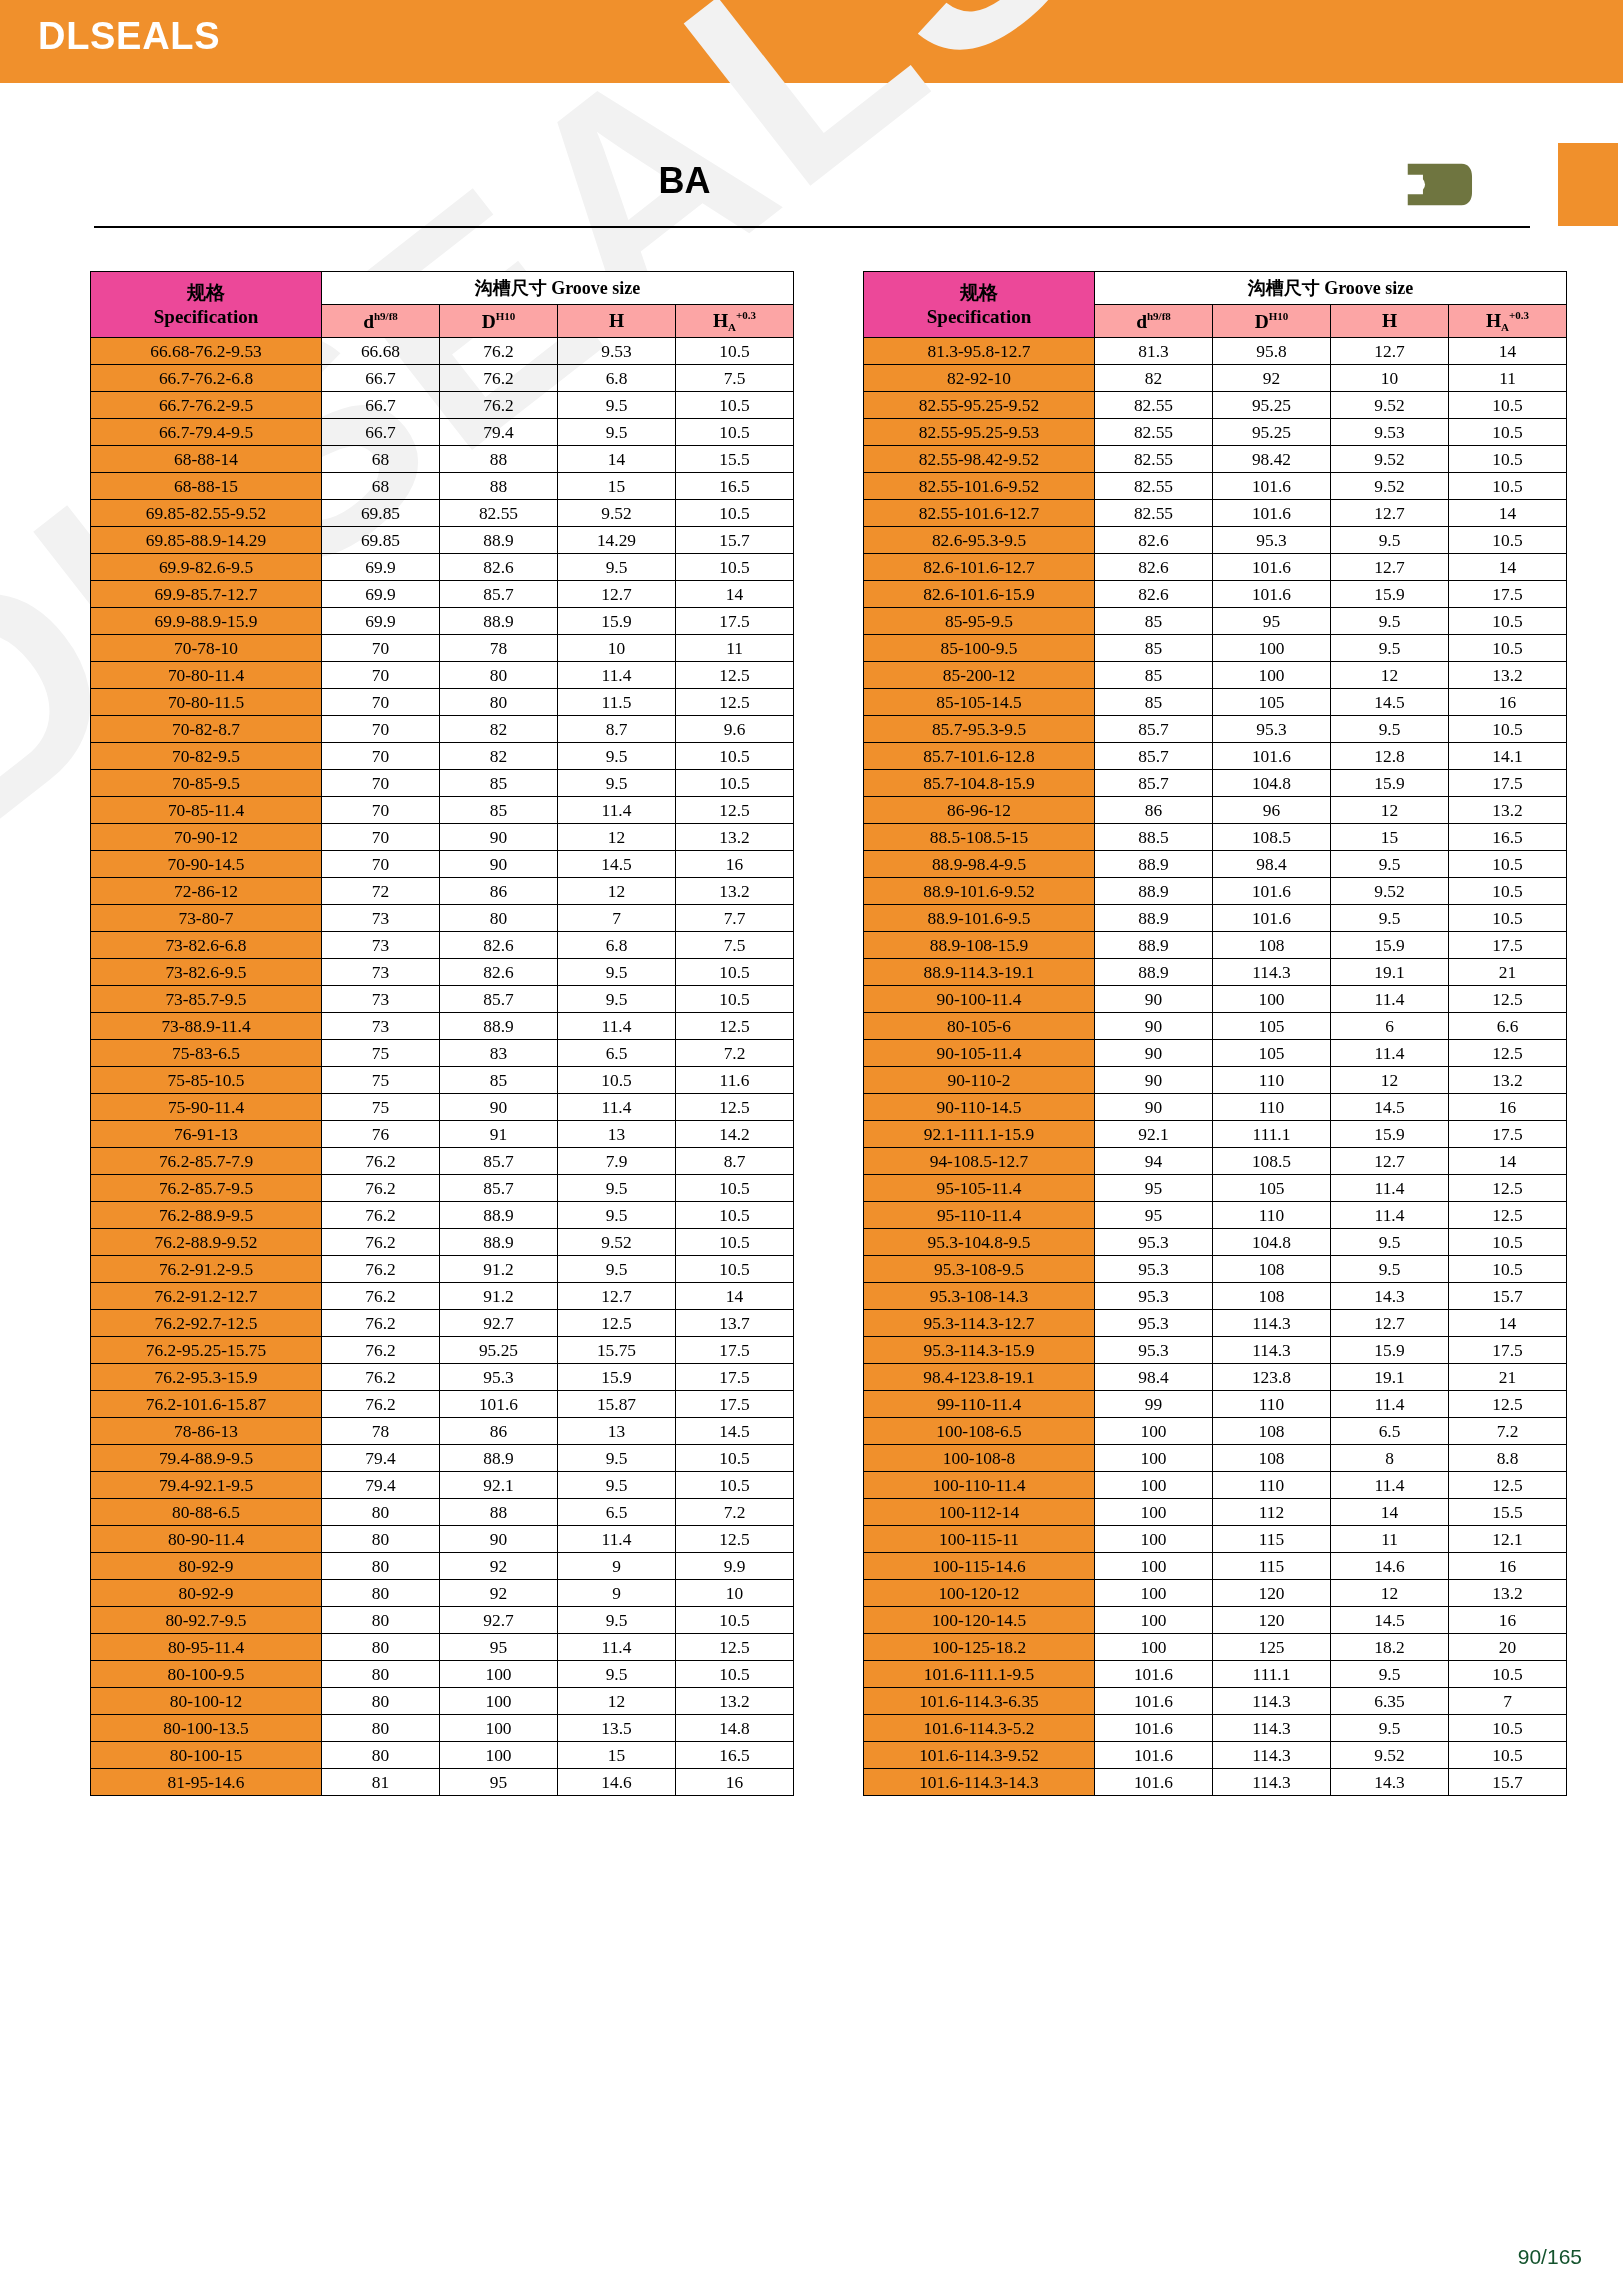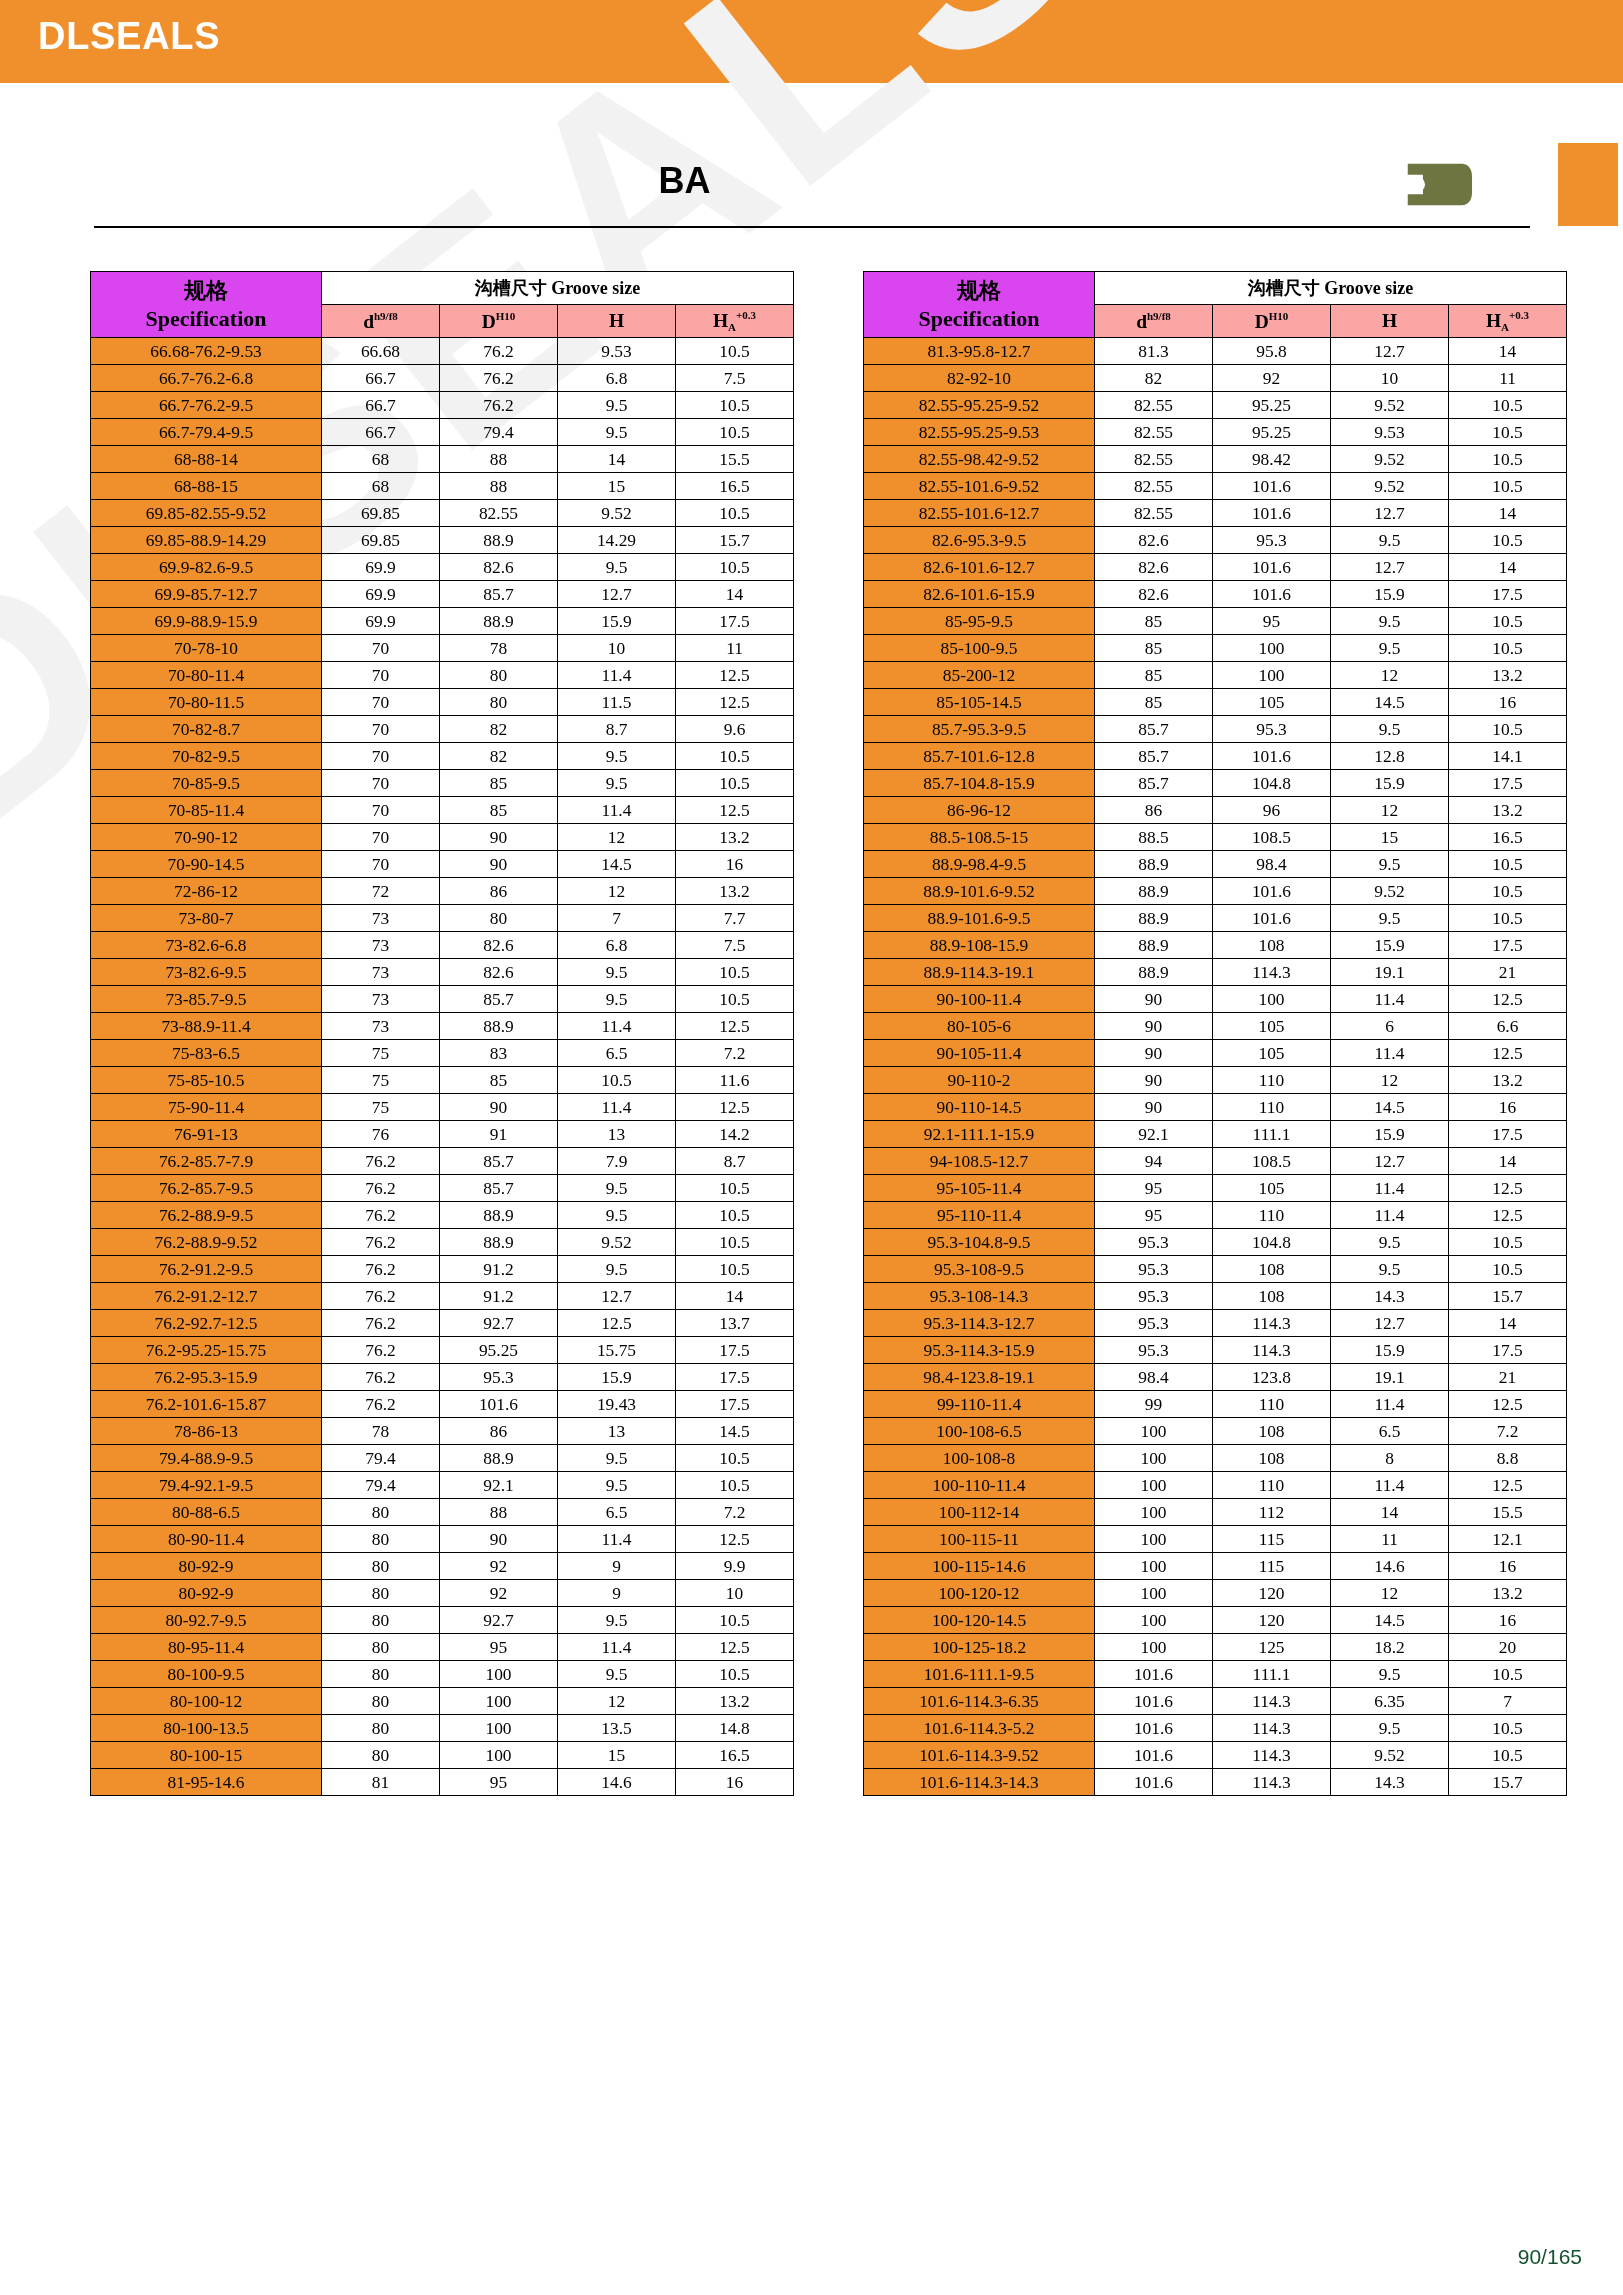--- a/index.html
+++ b/index.html
@@ -70,23 +70,23 @@
   table td, table th{
     border:1.4px solid #000;
     text-align:center;
     vertical-align:middle;
     padding:0;
     height:26px;
     font-weight:normal;
   }
   .hdr-spec{
     width:230px;
-    background:#d946ef;
+    background:#ec4899;
     font-weight:bold;
-    font-size:22px;
+    font-size:19px;
     line-height:1.25;
   }
   .hdr-groove{
     background:#ffffff;
     font-weight:bold;
     font-size:18px;
     height:32px;
   }
   .sub{
     background:#fca5a5;
@@ -430,21 +430,21 @@
             <td class="c-spec">76.2-95.3-15.9</td>
             <td class="c-d">76.2</td>
             <td class="c-D">95.3</td>
             <td class="c-H">15.9</td>
             <td class="c-HA">17.5</td>
           </tr>
           <tr>
             <td class="c-spec">76.2-101.6-15.87</td>
             <td class="c-d">76.2</td>
             <td class="c-D">101.6</td>
-            <td class="c-H">19.43</td>
+            <td class="c-H">15.87</td>
             <td class="c-HA">17.5</td>
           </tr>
           <tr>
             <td class="c-spec">78-86-13</td>
             <td class="c-d">78</td>
             <td class="c-D">86</td>
             <td class="c-H">13</td>
             <td class="c-HA">14.5</td>
           </tr>
           <tr>

